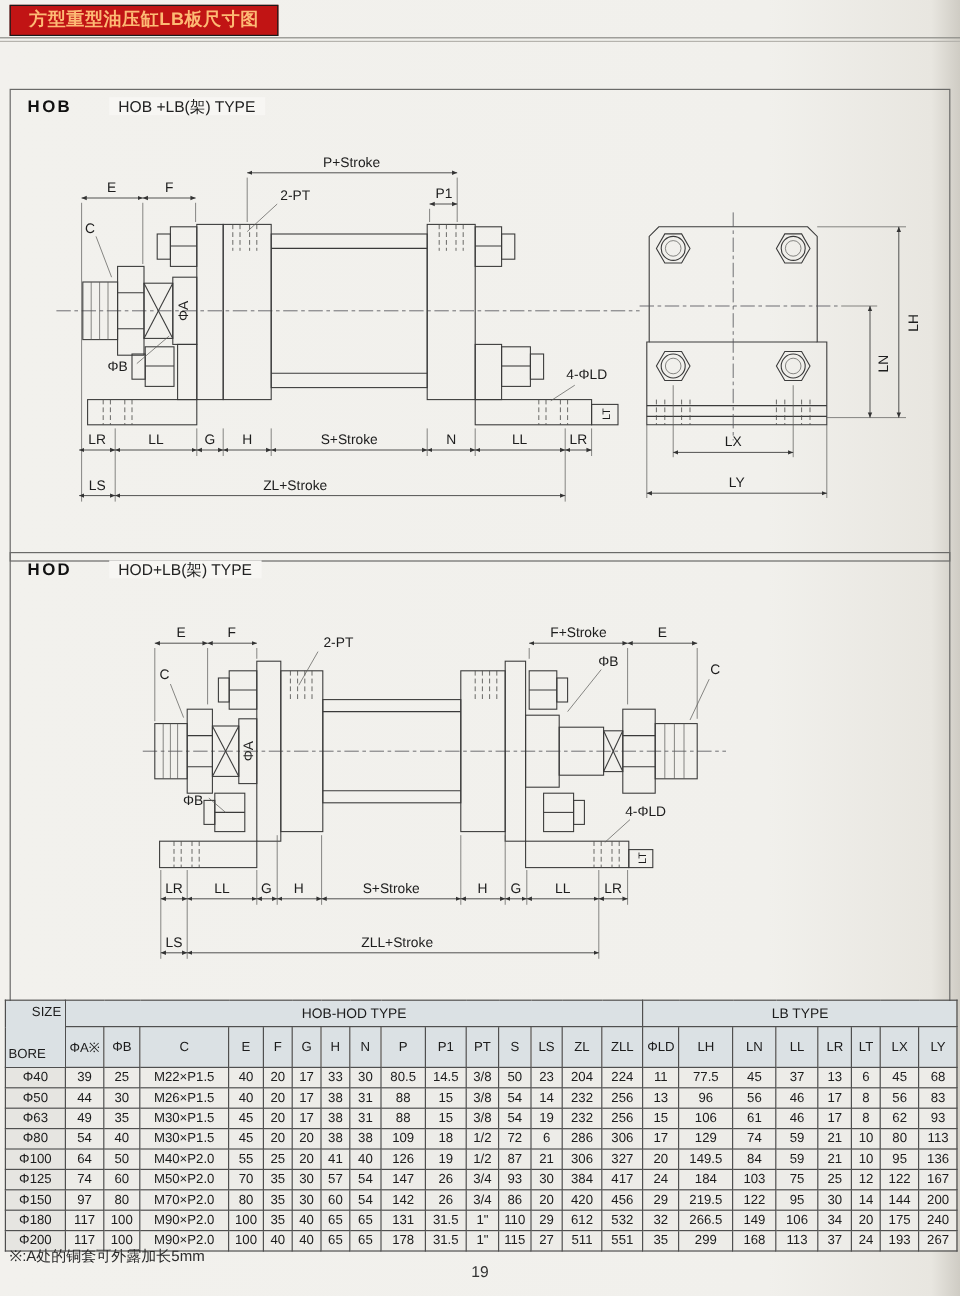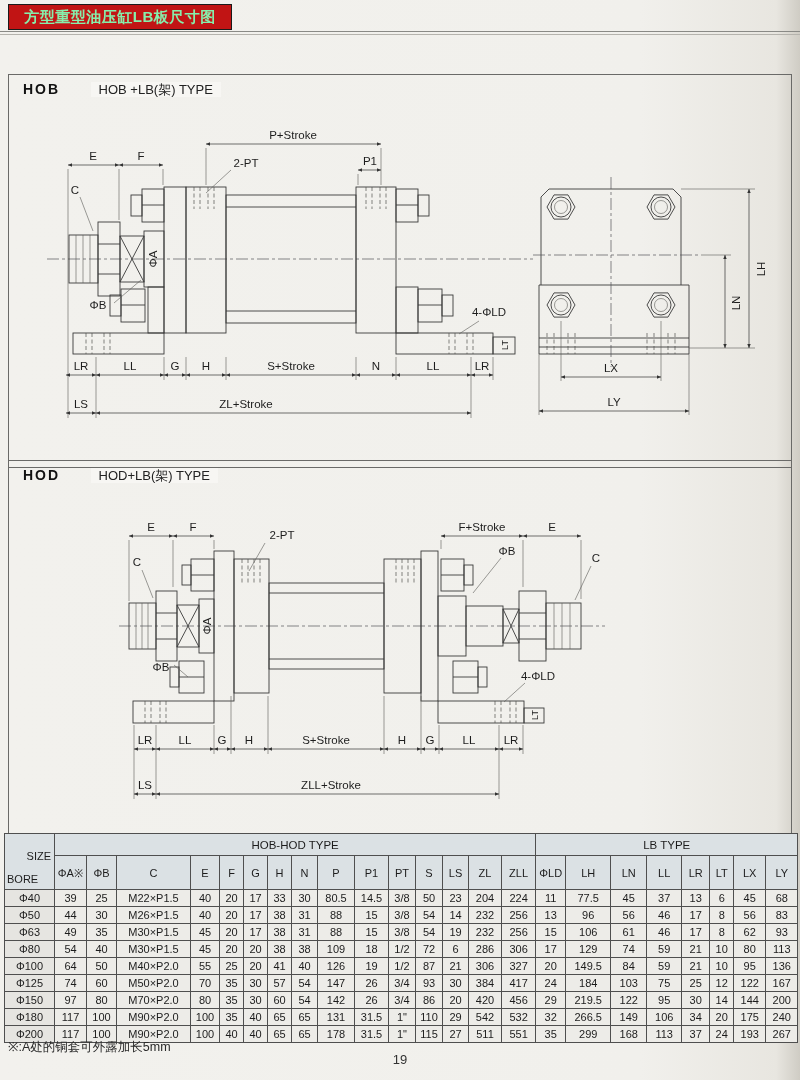--- a/index.html
+++ b/index.html
@@ -1,20 +1,20 @@
 <!DOCTYPE html>
 <html><head>
 <meta charset="utf-8">
 <style>
   html,body{margin:0;padding:0;}
   .page{position:relative;width:800px;height:1080px;overflow:hidden;
     font-family:"Liberation Sans",sans-serif;color:#222;
     background:linear-gradient(90deg,#f2f1ed 0%,#f1f0ec 80%,#e8e6e0 97%,#cfccc4 100%);}
   .red-box{position:absolute;left:8px;top:4px;width:222px;height:24px;background:#c11414;
-    border:1px solid #1a1a1a;color:#86efac;font-weight:bold;font-size:15px;line-height:24px;
+    border:1px solid #1a1a1a;color:#fdba74;font-weight:bold;font-size:15px;line-height:24px;
     text-align:center;letter-spacing:0.5px;}
   .en-title{position:absolute;left:240px;top:8px;font-size:13.5px;color:#2c2c2c;}
   .rule1{position:absolute;left:0;top:31px;width:800px;border-top:1.5px solid #8a8a86;}
   .rule2{position:absolute;left:0;top:34px;width:800px;border-top:1px solid #b5b3ad;}
   .panel{position:absolute;left:8px;width:782px;border:1px solid #6a6a68;margin-top:36px;}
   .panel-hob{top:38px;height:392px;}
   .panel-hod{top:424px;height:394px;}
   .section-head{position:absolute;top:5px;left:14px;z-index:2;}
   .tag{font-weight:bold;font-size:14px;letter-spacing:2px;color:#111;}
   .stitle{font-size:13px;margin-left:26px;background:#f7f6f3;padding:0 8px;color:#222;}
@@ -30,21 +30,21 @@
     table-layout:fixed;font-size:11px;}
   .spec-table th,.spec-table td{border:1px solid #4f4f4f;text-align:center;padding:0;
     white-space:nowrap;overflow:hidden;color:#1c1c1c;background:#edece8;font-weight:normal;}
   .spec-table thead th{background:#dbe1e4;}
   .g-row th{height:21px;font-size:11.5px;}
   #col-header-row th{height:33px;}
   .spec-table tbody td{height:16px;}
   td.bore{background:#e6e5e1;}
   .corner{position:relative;
     background-image:linear-gradient(to bottom right,transparent calc(50% - 0.6px),#4f4f4f calc(50% - 0.6px),#4f4f4f calc(50% + 0.6px),transparent calc(50% + 0.6px));}
-  .corner .c-top{position:absolute;top:4px;right:3px;font-size:11px;margin-top:12px;}
+  .corner .c-top{position:absolute;top:4px;right:3px;font-size:11px;}
   .corner .c-bot{position:absolute;bottom:4px;left:2px;font-size:11px;text-align:right;}
   .footnote{position:absolute;left:8px;top:1038px;font-size:12.5px;color:#2a2a2a;}
   .pageno{position:absolute;left:0;top:1052px;width:100%;text-align:center;font-size:13px;color:#333;}
 </style>
 </head>
 <body>
 
 <div class="page">
 
   <div class="red-box">方型重型油压缸LB板尺寸图</div>
@@ -620,21 +620,21 @@
           <td>100</td>
           <td>35</td>
           <td>40</td>
           <td>65</td>
           <td>65</td>
           <td>131</td>
           <td>31.5</td>
           <td>1"</td>
           <td>110</td>
           <td>29</td>
-          <td>542</td>
+          <td>612</td>
           <td>532</td>
           <td>32</td>
           <td>266.5</td>
           <td>149</td>
           <td>106</td>
           <td>34</td>
           <td>20</td>
           <td>175</td>
           <td>240</td>
         </tr>

